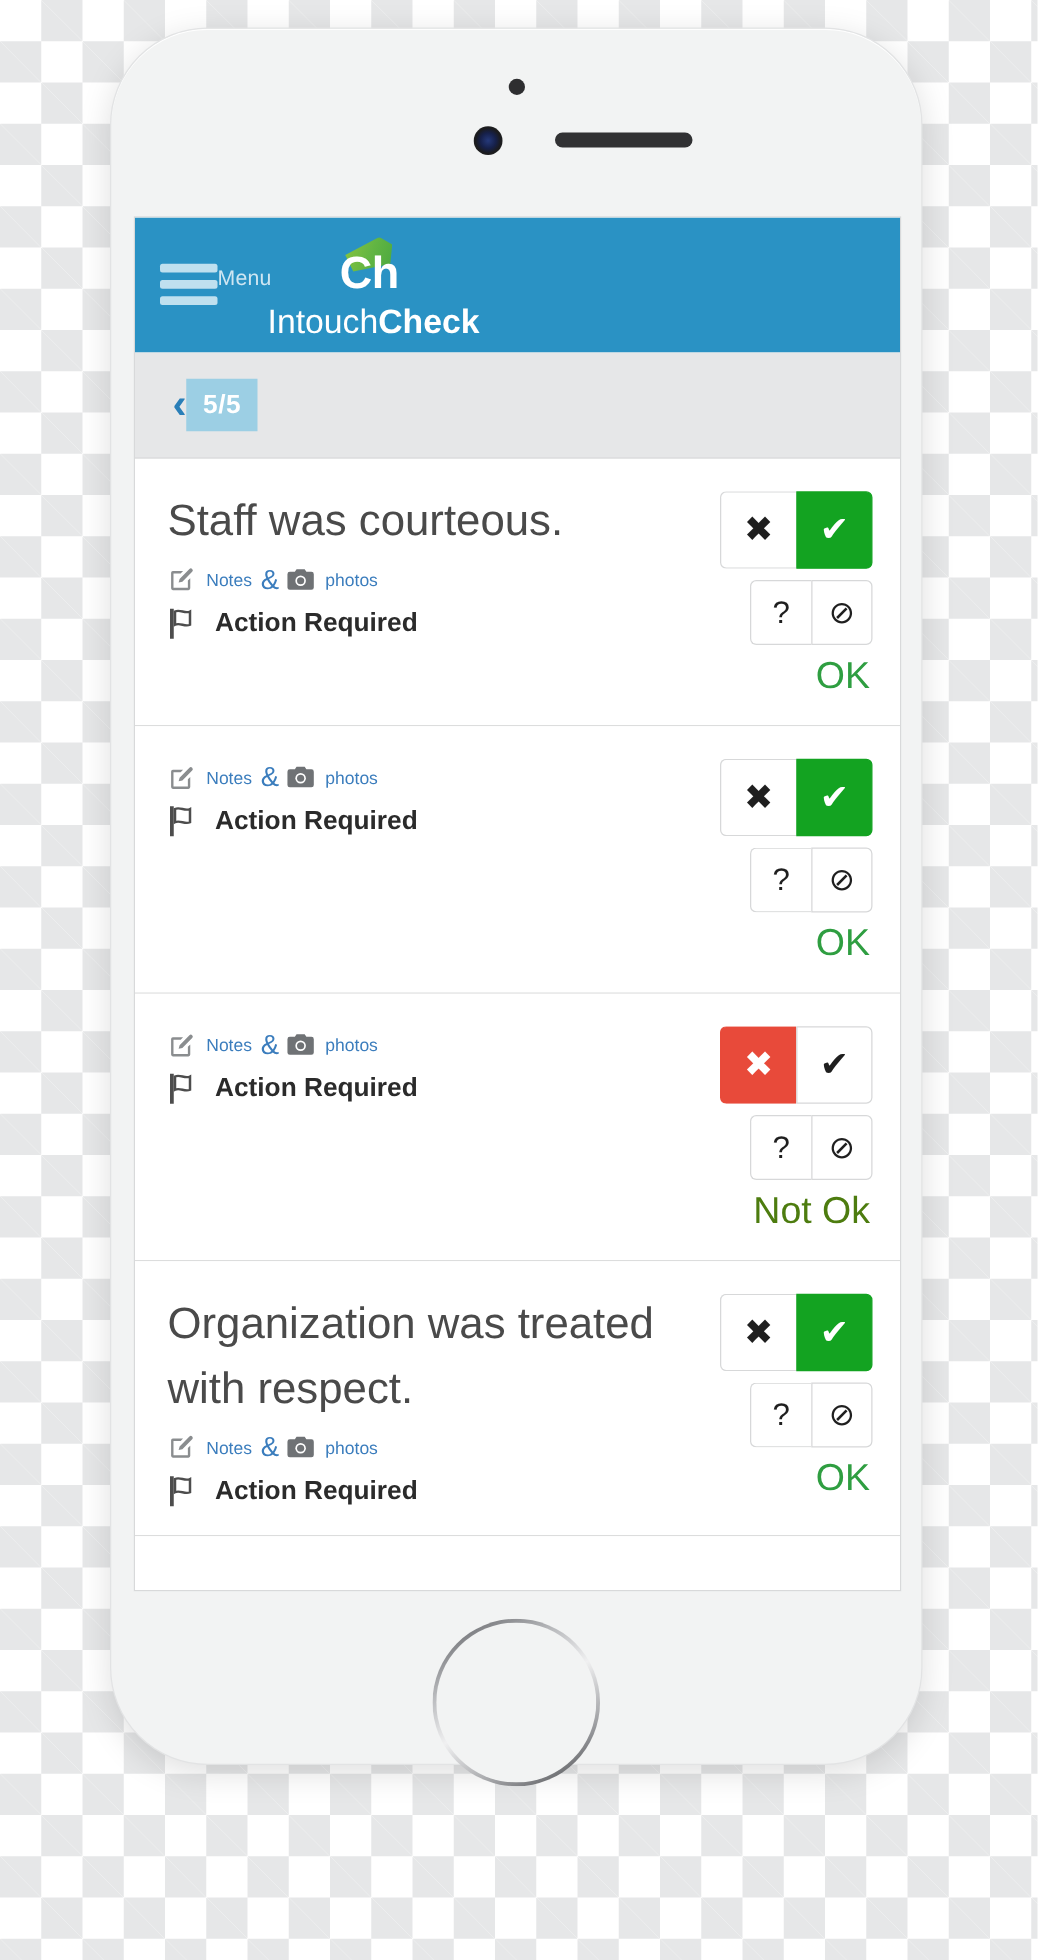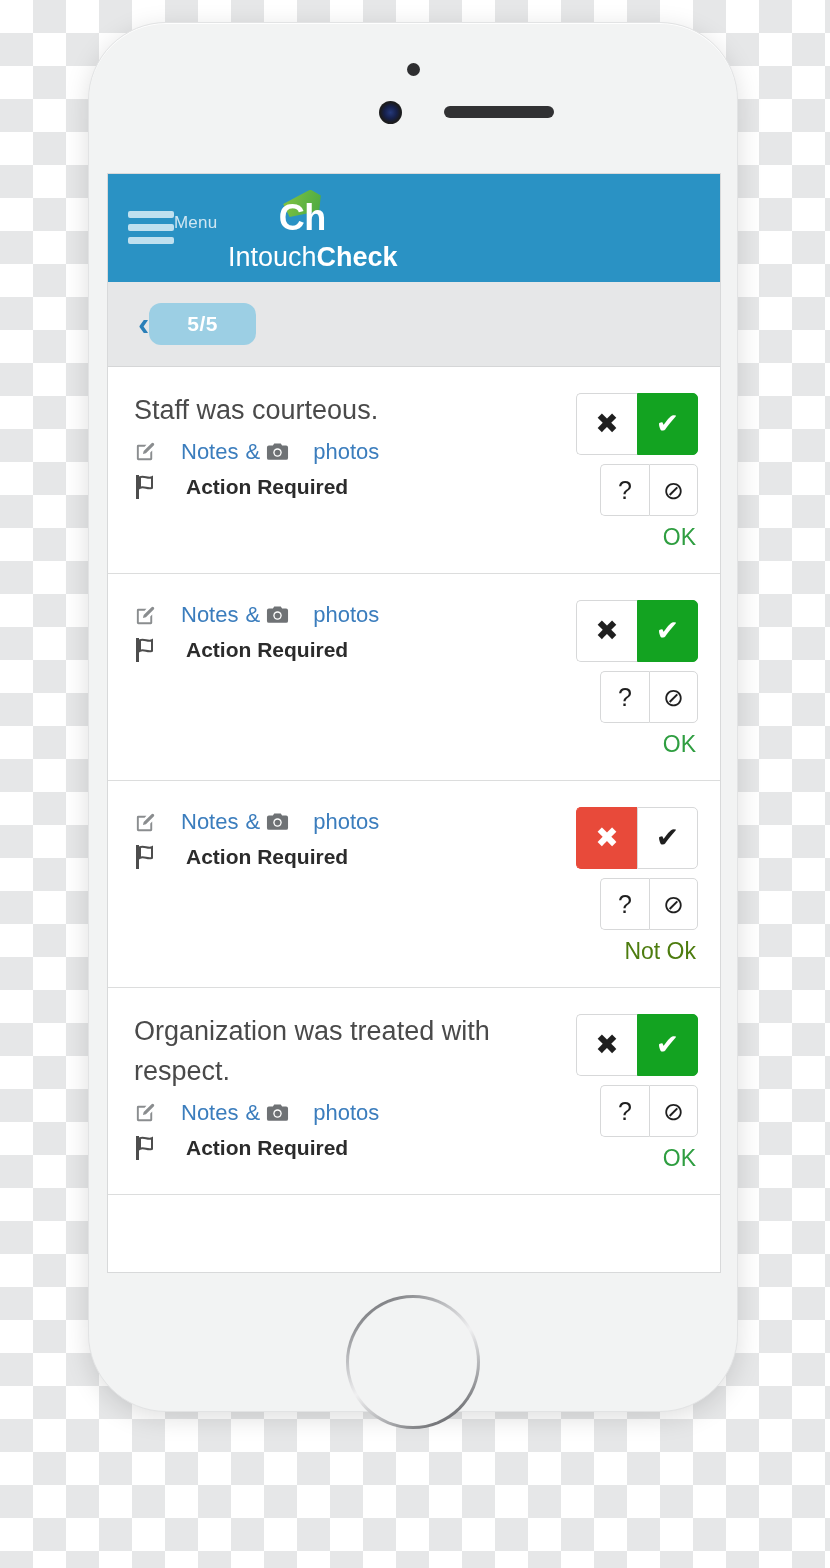--- a/index.html
+++ b/index.html
@@ -142,21 +142,21 @@
     left: 6px;
     top: 14px;
     font-size: 36px;
     font-weight: bold;
     color: #ffffff;
     letter-spacing: -0.5px;
     line-height: 1;
   }
 
   #brand-name {
-    margin-left: 24px;
+    margin-left: 10px;
     font-size: 27px;
     color: #ffffff;
     line-height: 1;
     white-space: nowrap;
   }
   #brand-name .bold { font-weight: bold; }
 
   
   #subheader {
     height: 85px;
@@ -177,64 +177,64 @@
     margin-left: 24px;
     font-size: 31px;
     color: #3a3a3a;
     flex: 1;
   }
   #progress-badge {
     background: #9ccfe4;
     color: #ffffff;
     font-size: 21px;
     font-weight: bold;
-    padding: 9px 38px;
-    border-radius: 12px;
+    padding: 9px 13px;
+    border-radius: 0;
     letter-spacing: 0.5px;
   }
 
   
   .q-row {
     display: flex;
     border-bottom: 1px solid #dcdddd;
     padding: 24px 22px 22px 26px;
     background: #ffffff;
   }
   .q-left { flex: 1; min-width: 0; padding-right: 12px; }
   .q-text {
-    font-size: 27px;
+    font-size: 35px;
     color: #4a4a4a;
     line-height: 1.48;
     margin-bottom: 8px;
   }
 
   .notes-line {
     display: flex;
     align-items: center;
     margin-bottom: 9px;
     margin-top: 4px;
   }
   .notes-line .icon { flex: 0 0 auto; display: inline-flex; }
   .notes-text {
-    font-size: 22px;
+    font-size: 14px;
     color: #3b7dbd;
-    margin-left: 24px;
+    margin-left: 8px;
   }
   .notes-amp {
     font-size: 22px;
     color: #3b7dbd;
     margin: 0 6px 0 7px;
   }
 
   .action-line { display: flex; align-items: center; }
   .action-text {
     font-size: 21px;
     font-weight: bold;
     color: #2b2b2b;
-    margin-left: 24px;
+    margin-left: 10px;
   }
 
   
   .q-right {
     flex: 0 0 auto;
     width: 152px;
     display: flex;
     flex-direction: column;
     align-items: flex-end;
     padding-top: 2px;
@@ -264,21 +264,21 @@
     color: #ffffff;
   }
 
   .btn-group.small { margin-top: 9px; }
   .ans-btn.small {
     width: 49px; height: 52px;
     font-size: 25px;
   }
 
   .status-text {
-    font-size: 23px;
+    font-size: 30px;
     margin-top: 8px;
     padding-right: 2px;
   }
   .status-ok { color: #2f9e41; }
   .status-notok { color: #4d7c0f; }
 
   .q-row.partial { border-bottom: none; padding: 0; height: 16px; }
 
   svg { display: block; }
 </style>

